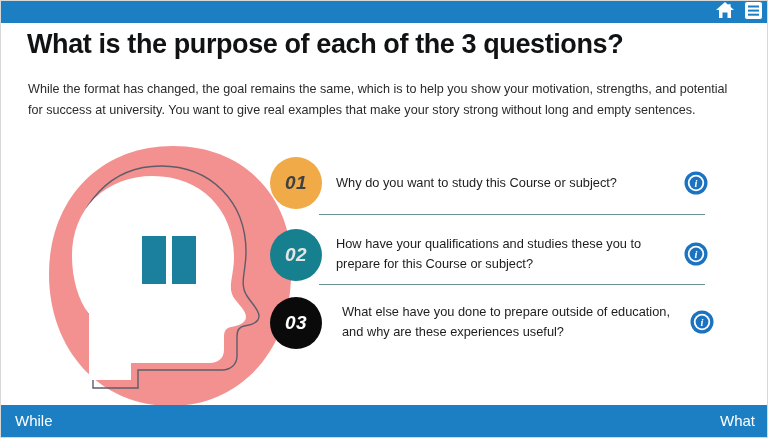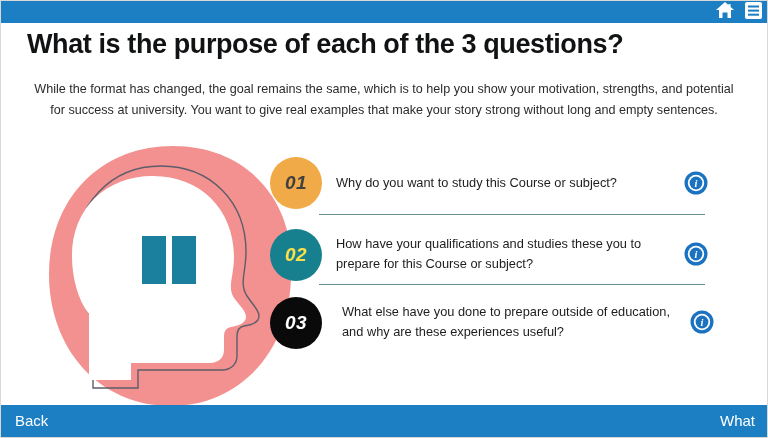--- a/index.html
+++ b/index.html
@@ -56,21 +56,20 @@
 
   
   #intro {
     position: absolute;
     left: 27px;
     top: 78px;
     width: 712px;
     font-size: 12.6px;
     line-height: 21px;
     color: #2b2b2b;
-    text-align: center;
   }
 
   
   #illustration {
     position: absolute;
     left: 40px;
     top: 143px;
     width: 265px;
     height: 265px;
   }
@@ -84,21 +83,21 @@
     border-radius: 50%;
     display: flex;
     align-items: center;
     justify-content: center;
     font-size: 19px;
     font-style: italic;
     font-weight: bold;
     letter-spacing: 0.5px;
   }
   #circle-01 { left: 269px; top: 156px; background: #f0ab48; color: #404040; }
-  #circle-02 { left: 269px; top: 228px; background: #17808f; color: #fde047; }
+  #circle-02 { left: 269px; top: 228px; background: #17808f; color: #e5e5e5; }
   #circle-03 { left: 269px; top: 296px; background: #0a0a0a; color: #ffffff; }
 
   
   .qrow {
     position: absolute;
     left: 335px;
     width: 372px;
     display: flex;
     align-items: center;
     gap: 10px;
@@ -266,17 +265,17 @@
         <circle cx="12" cy="12" r="6.4" fill="#1a72c0"></circle>
         <text x="12" y="16.3" text-anchor="middle" font-family="Liberation Serif, serif" font-size="10.5" font-style="italic" font-weight="bold" fill="#ffffff">i</text>
       </svg>
     </span>
   </div>
 
   <div class="divider" id="divider-1"></div>
   <div class="divider" id="divider-2"></div>
 
   <div id="bottombar">
-    <div class="navbtn">Back</div>
+    <div class="navbtn">While</div>
     <div class="navbtn">What</div>
   </div>
 
 </div>
 
 </body></html>

